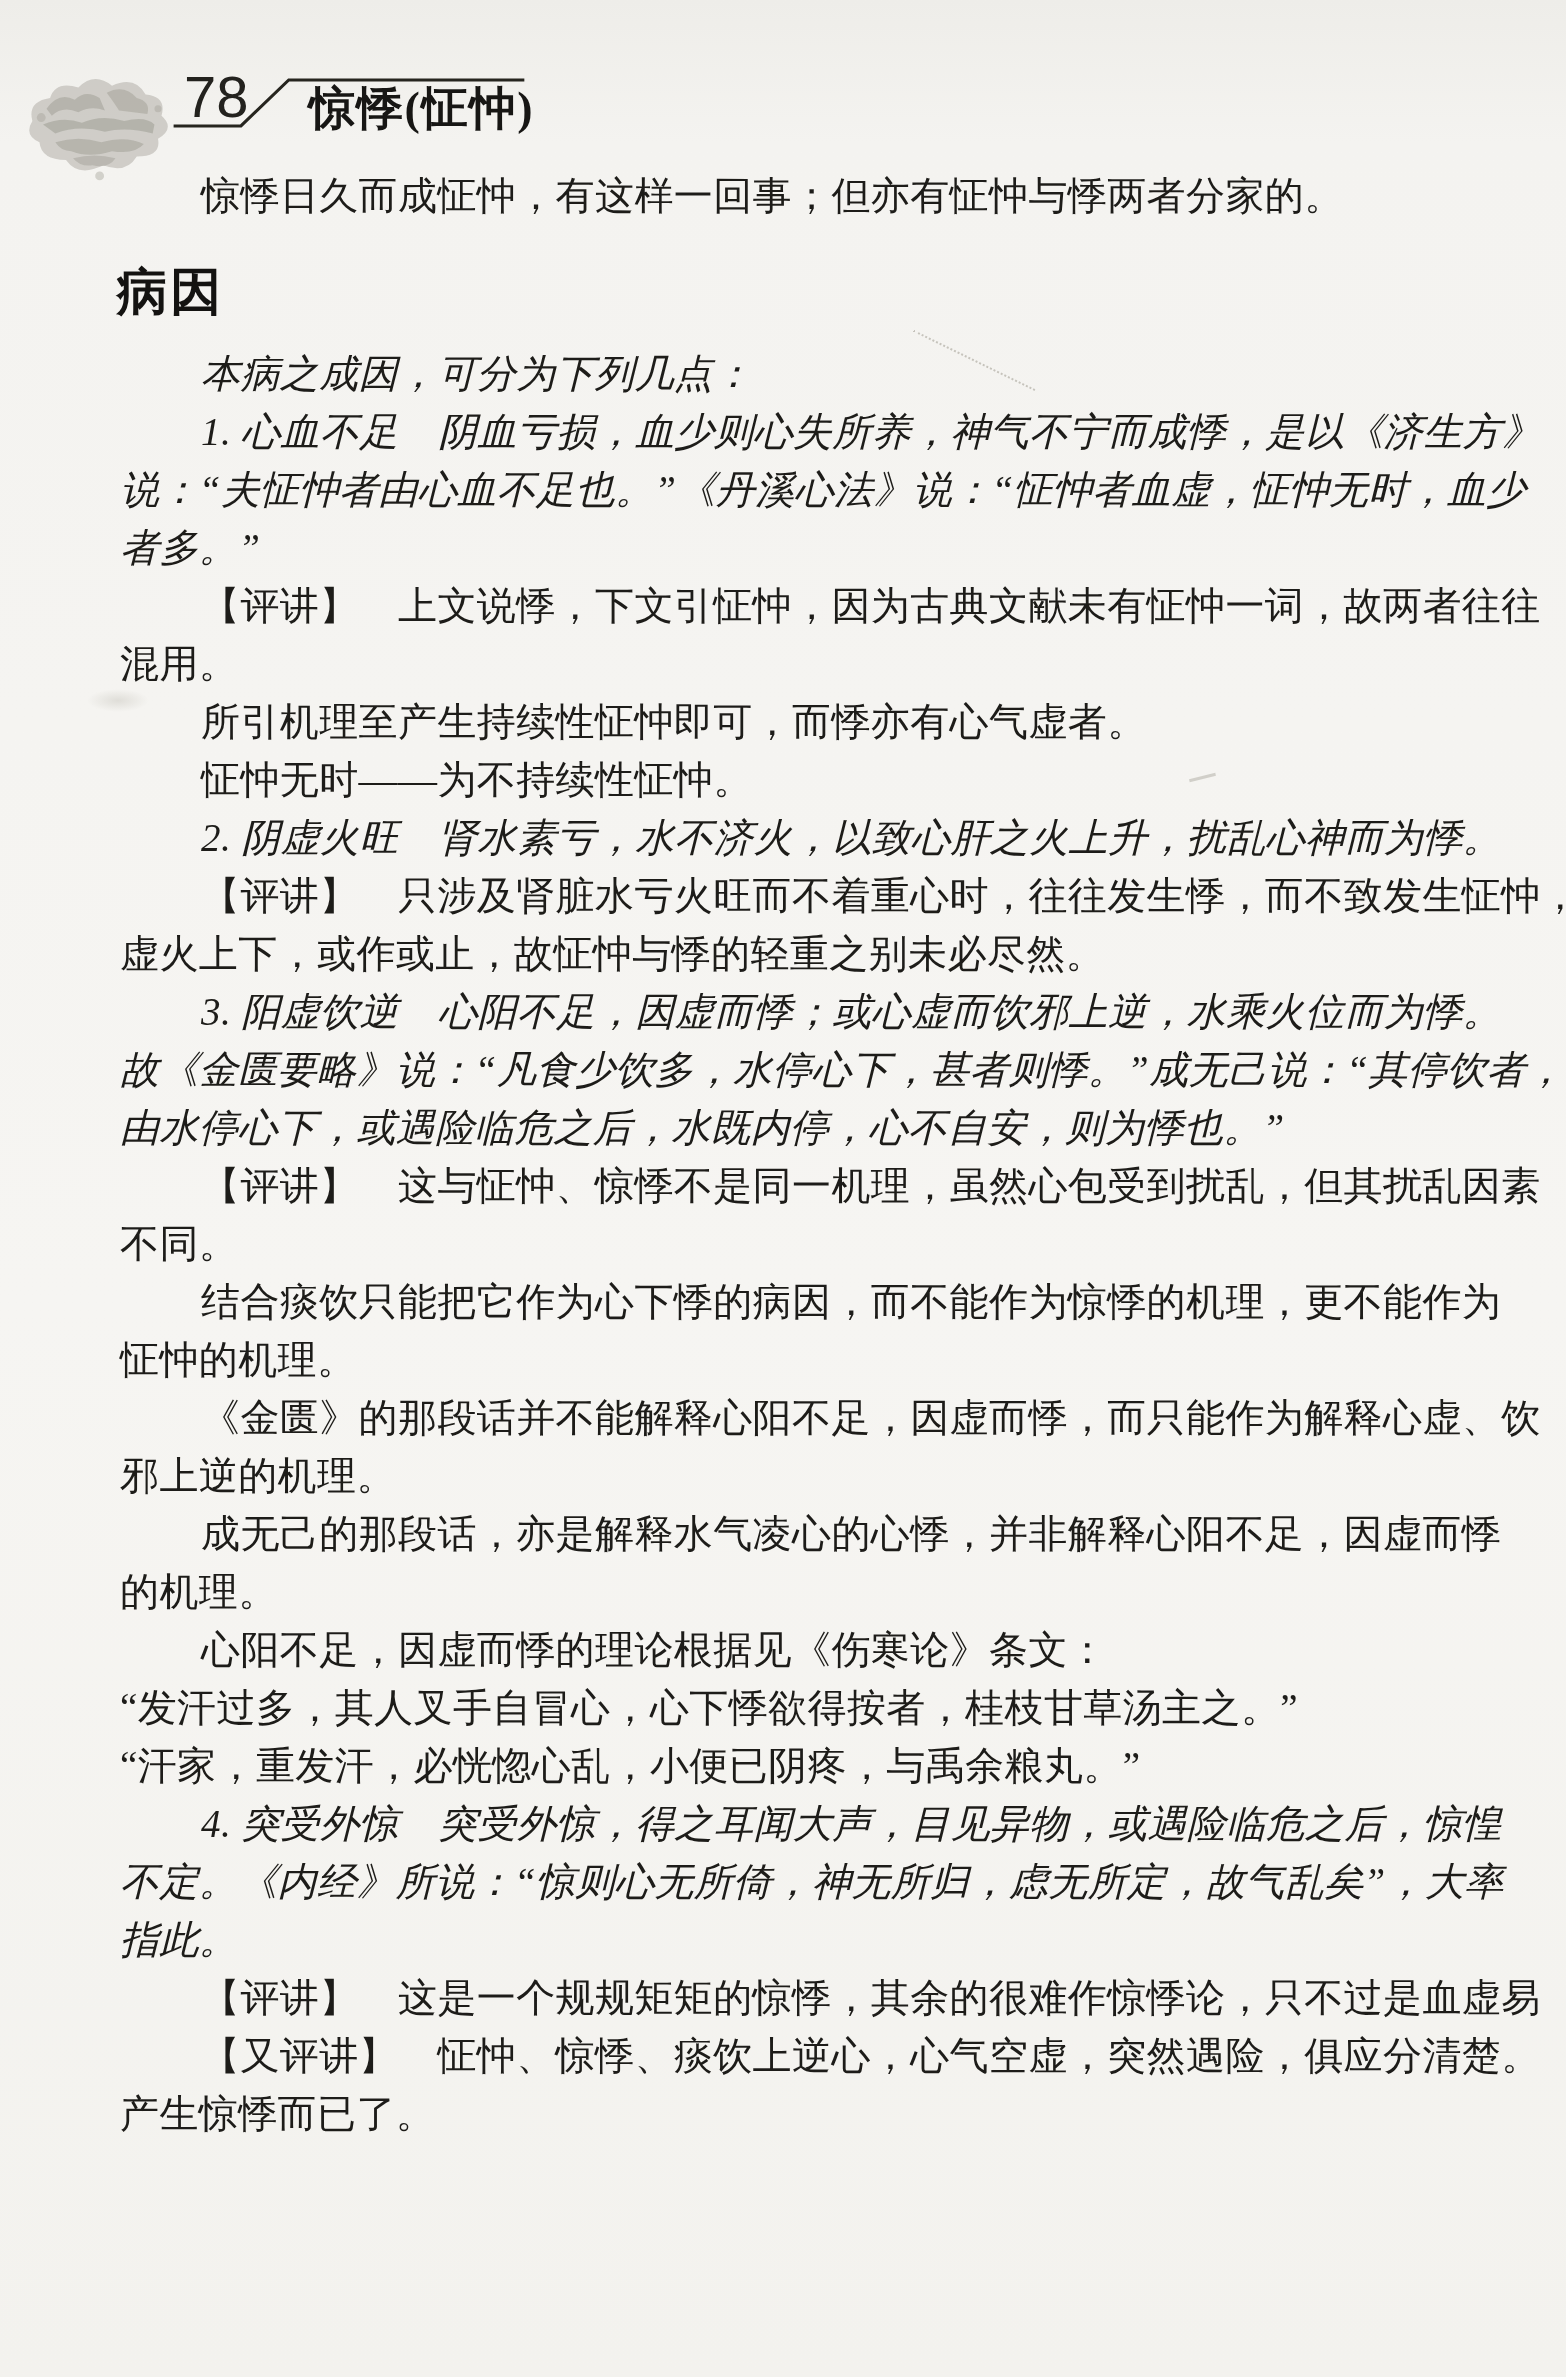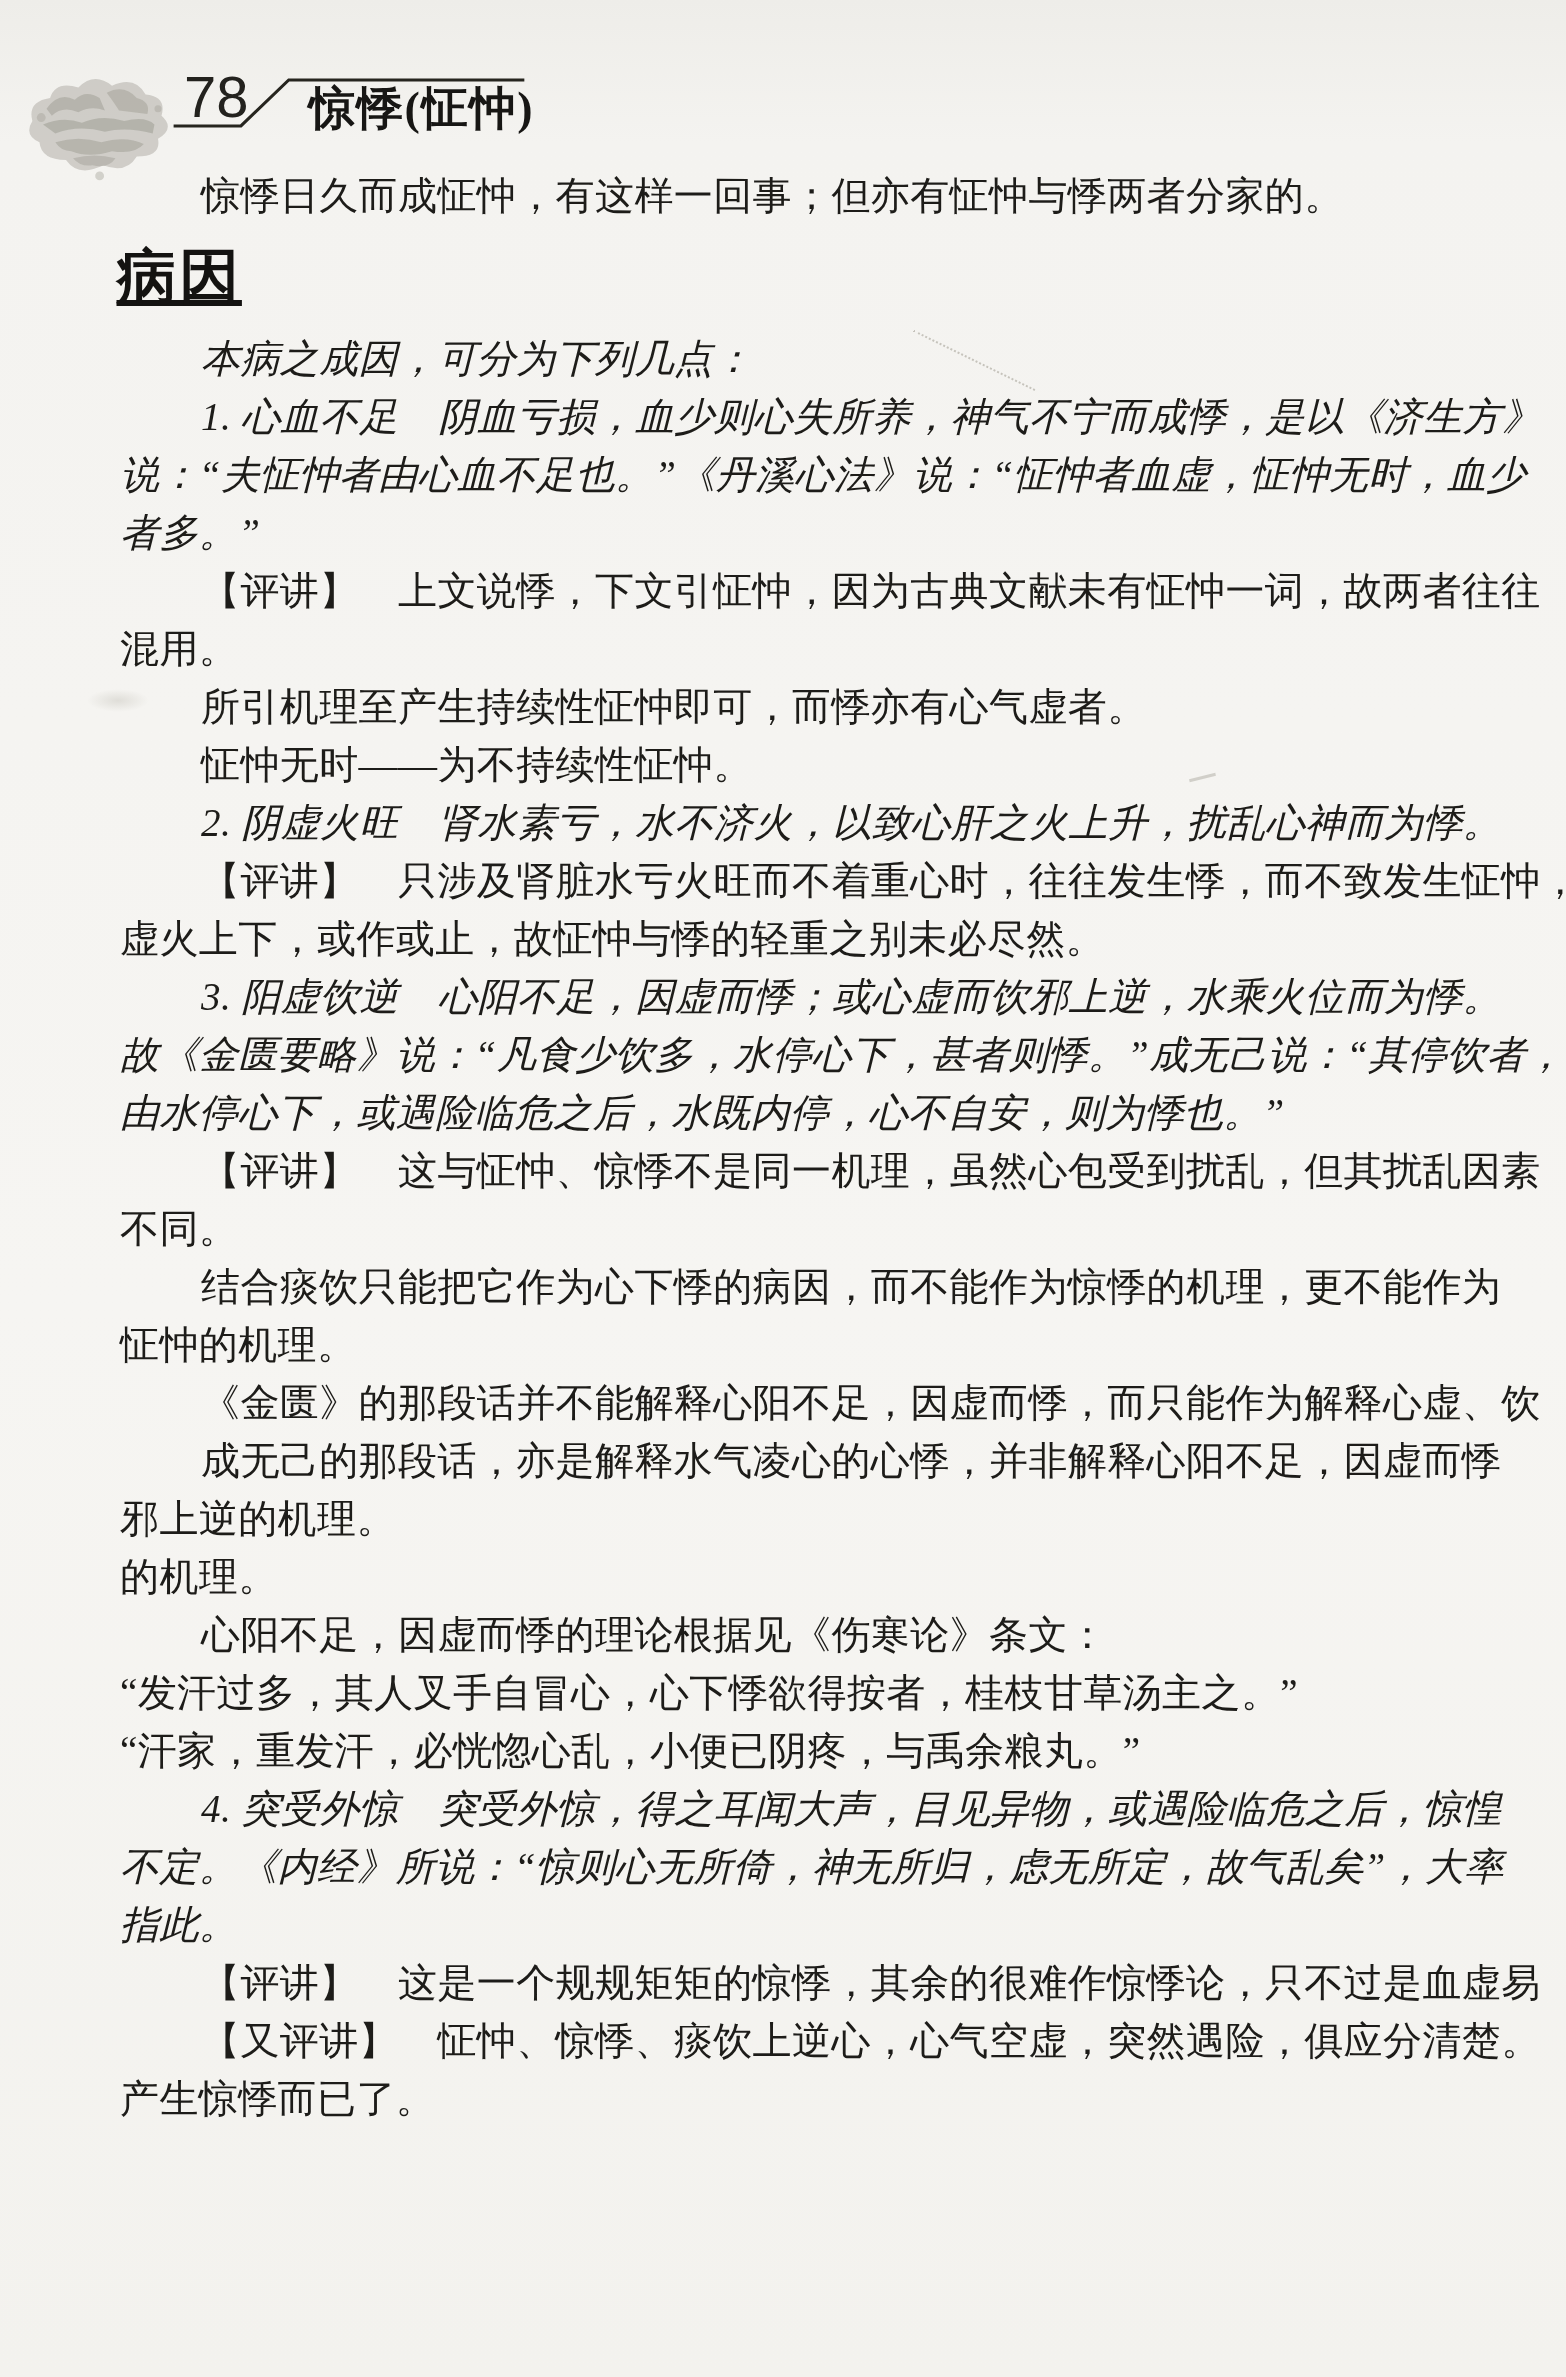--- a/index.html
+++ b/index.html
@@ -26,22 +26,22 @@
   
   .body{position:absolute;left:120px;top:167px;width:1377px;}
   .line{
     font-size:39px;line-height:58px;height:58px;
     letter-spacing:0.4px;white-space:nowrap;
   }
   .line.kai{font-style:italic;}
   .line.indent{text-indent:81px;}
   .seg.bold{font-weight:normal;}
   .section-heading{
-    font-size:60px;line-height:64px;font-weight:bold;
-    margin:20px 0 21px -3.5px;letter-spacing:2.7px;color:#141311;text-decoration:underline;
+    font-size:51px;line-height:64px;font-weight:bold;
+    margin:35px 0 21px -3.5px;letter-spacing:2.7px;color:#141311;
   }
   
   .pencil-1{
     position:absolute;left:914px;top:330px;width:135px;height:0;
     border-top:2.7px dotted #b7b4ab;opacity:.75;
     transform:rotate(26deg);transform-origin:left top;
   }
   .pencil-2{
     position:absolute;left:1189px;top:776px;width:26.6px;height:0;
     border-top:3.5px solid #b3b0a7;opacity:.55;
@@ -98,22 +98,22 @@
         <div class="line song indent"><span class="seg bold">【评讲】</span><span class="seg">　只涉及肾脏水亏火旺而不着重心时，往往发生悸，而不致发生怔忡，</span></div>
         <div class="line song"><span class="seg">虚火上下，或作或止，故怔忡与悸的轻重之别未必尽然。</span></div>
         <div class="line kai indent"><span class="seg bold">3. 阳虚饮逆</span><span class="seg">　心阳不足，因虚而悸；或心虚而饮邪上逆，水乘火位而为悸。</span></div>
         <div class="line kai"><span class="seg">故《金匮要略》说：“凡食少饮多，水停心下，甚者则悸。”成无己说：“其停饮者，</span></div>
         <div class="line kai"><span class="seg">由水停心下，或遇险临危之后，水既内停，心不自安，则为悸也。”</span></div>
         <div class="line song indent"><span class="seg bold">【评讲】</span><span class="seg">　这与怔忡、惊悸不是同一机理，虽然心包受到扰乱，但其扰乱因素</span></div>
         <div class="line song"><span class="seg">不同。</span></div>
         <div class="line song indent"><span class="seg">结合痰饮只能把它作为心下悸的病因，而不能作为惊悸的机理，更不能作为</span></div>
         <div class="line song"><span class="seg">怔忡的机理。</span></div>
         <div class="line song indent"><span class="seg">《金匮》的那段话并不能解释心阳不足，因虚而悸，而只能作为解释心虚、饮</span></div>
+        <div class="line song"><span class="seg">邪上逆的机理。</span></div>
         <div class="line song indent"><span class="seg">成无己的那段话，亦是解释水气凌心的心悸，并非解释心阳不足，因虚而悸</span></div>
-        <div class="line song"><span class="seg">邪上逆的机理。</span></div>
         <div class="line song"><span class="seg">的机理。</span></div>
         <div class="line song indent"><span class="seg">心阳不足，因虚而悸的理论根据见《伤寒论》条文：</span></div>
         <div class="line song"><span class="seg">“发汗过多，其人叉手自冒心，心下悸欲得按者，桂枝甘草汤主之。”</span></div>
         <div class="line song"><span class="seg">“汗家，重发汗，必恍惚心乱，小便已阴疼，与禹余粮丸。”</span></div>
         <div class="line kai indent"><span class="seg bold">4. 突受外惊</span><span class="seg">　突受外惊，得之耳闻大声，目见异物，或遇险临危之后，惊惶</span></div>
         <div class="line kai"><span class="seg">不定。《内经》所说：“惊则心无所倚，神无所归，虑无所定，故气乱矣”，大率</span></div>
         <div class="line kai"><span class="seg">指此。</span></div>
         <div class="line song indent"><span class="seg bold">【评讲】</span><span class="seg">　这是一个规规矩矩的惊悸，其余的很难作惊悸论，只不过是血虚易</span></div>
         <div class="line song indent"><span class="seg bold">【又评讲】</span><span class="seg">　怔忡、惊悸、痰饮上逆心，心气空虚，突然遇险，俱应分清楚。</span></div>
         <div class="line song"><span class="seg">产生惊悸而已了。</span></div>

